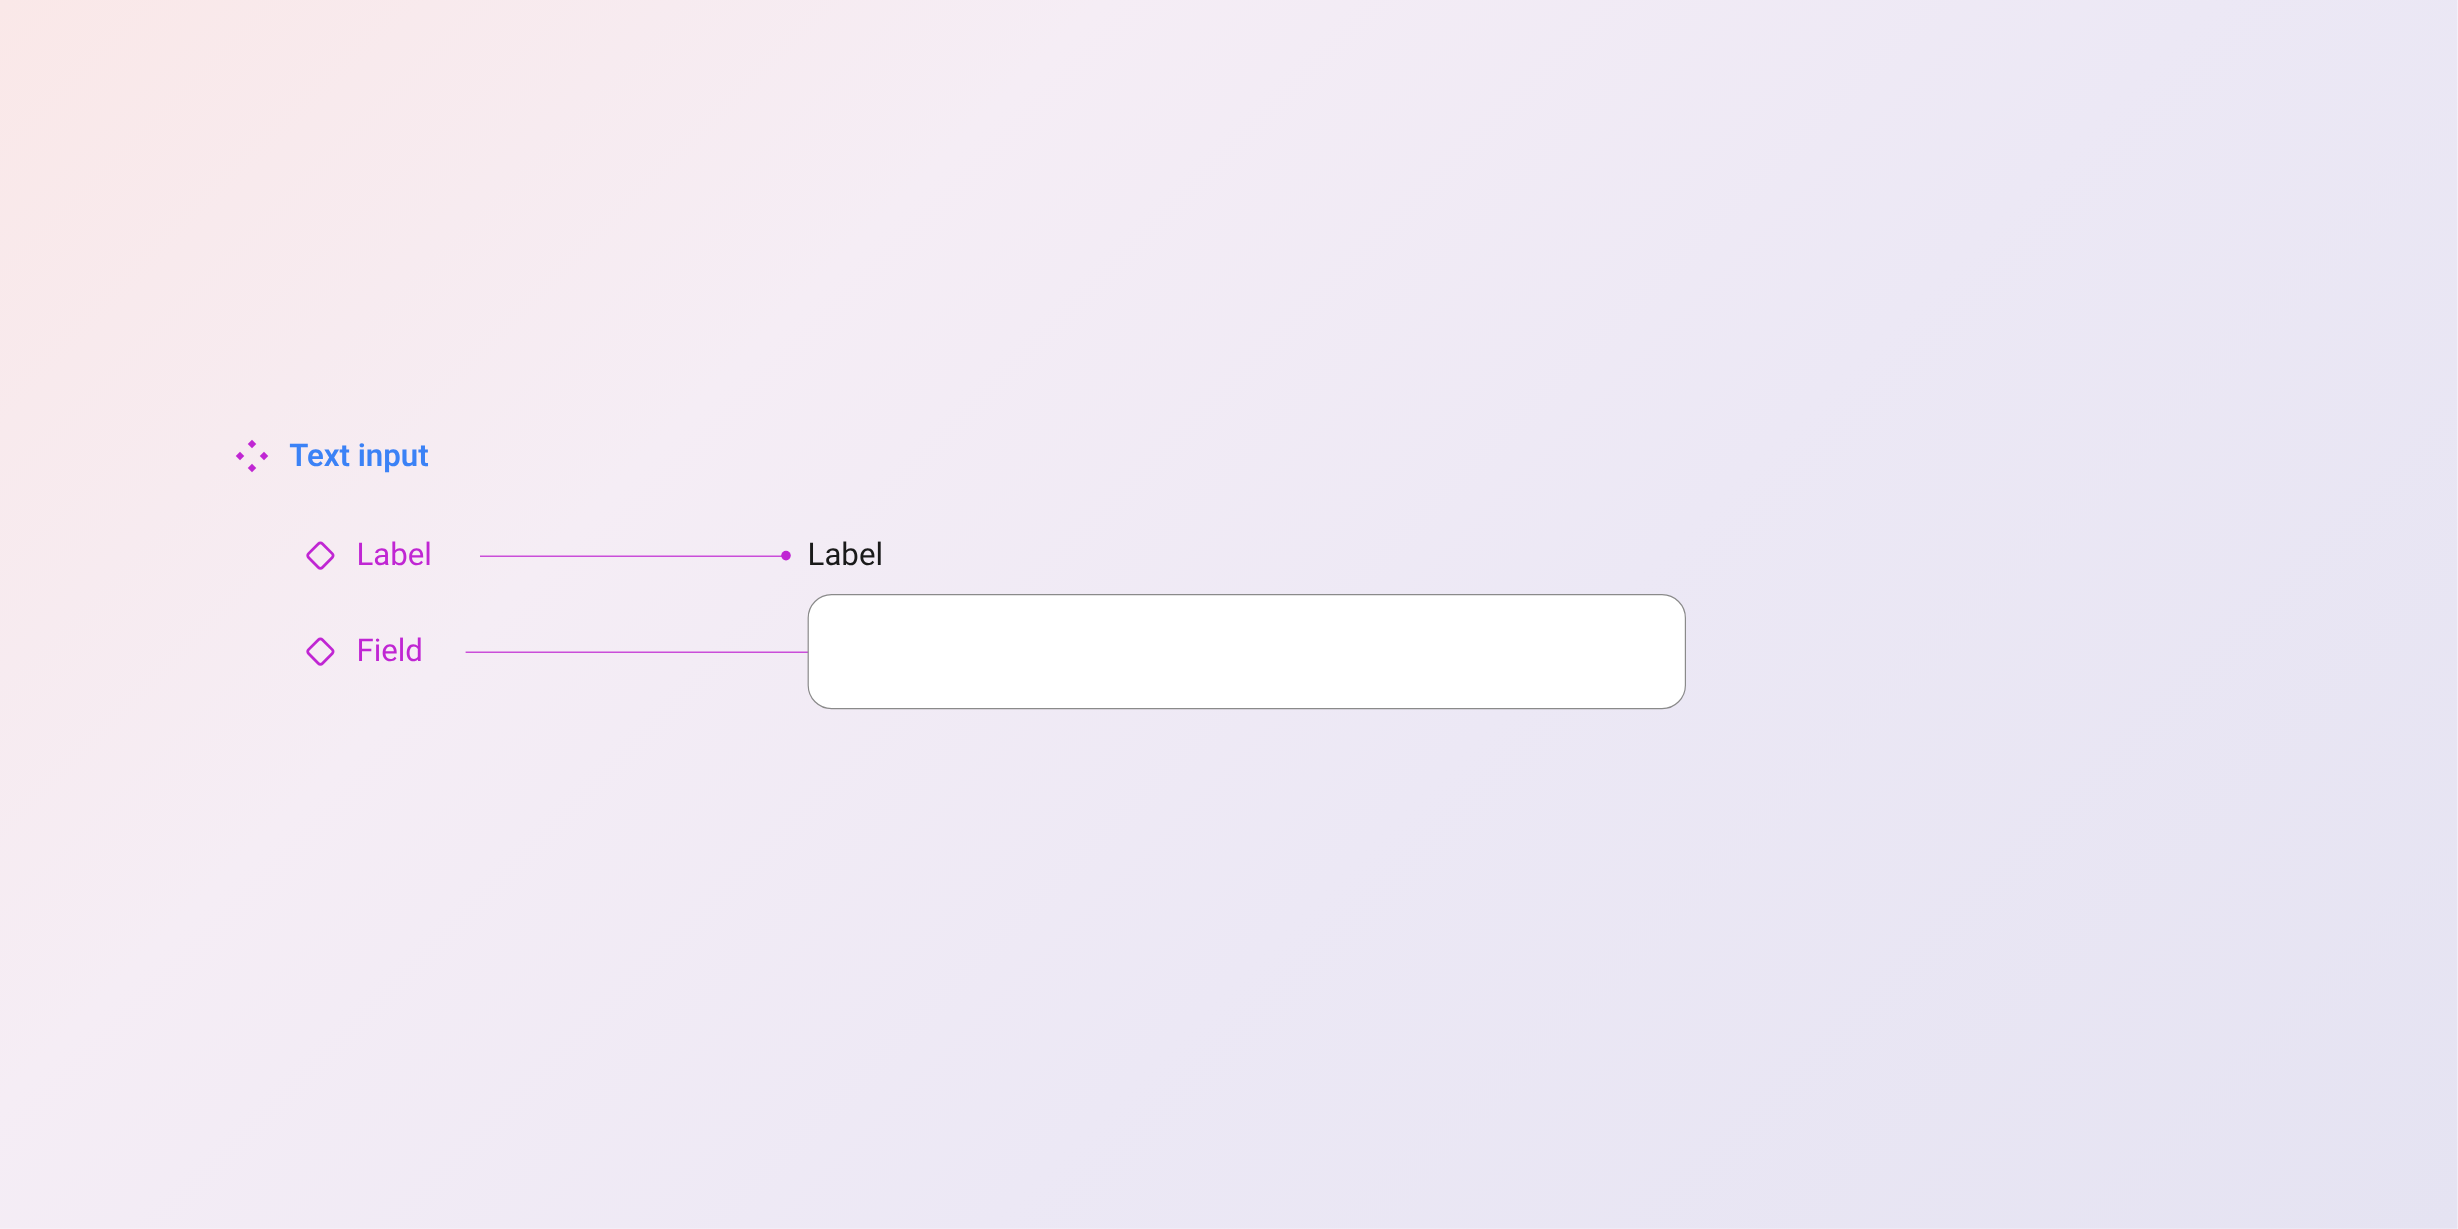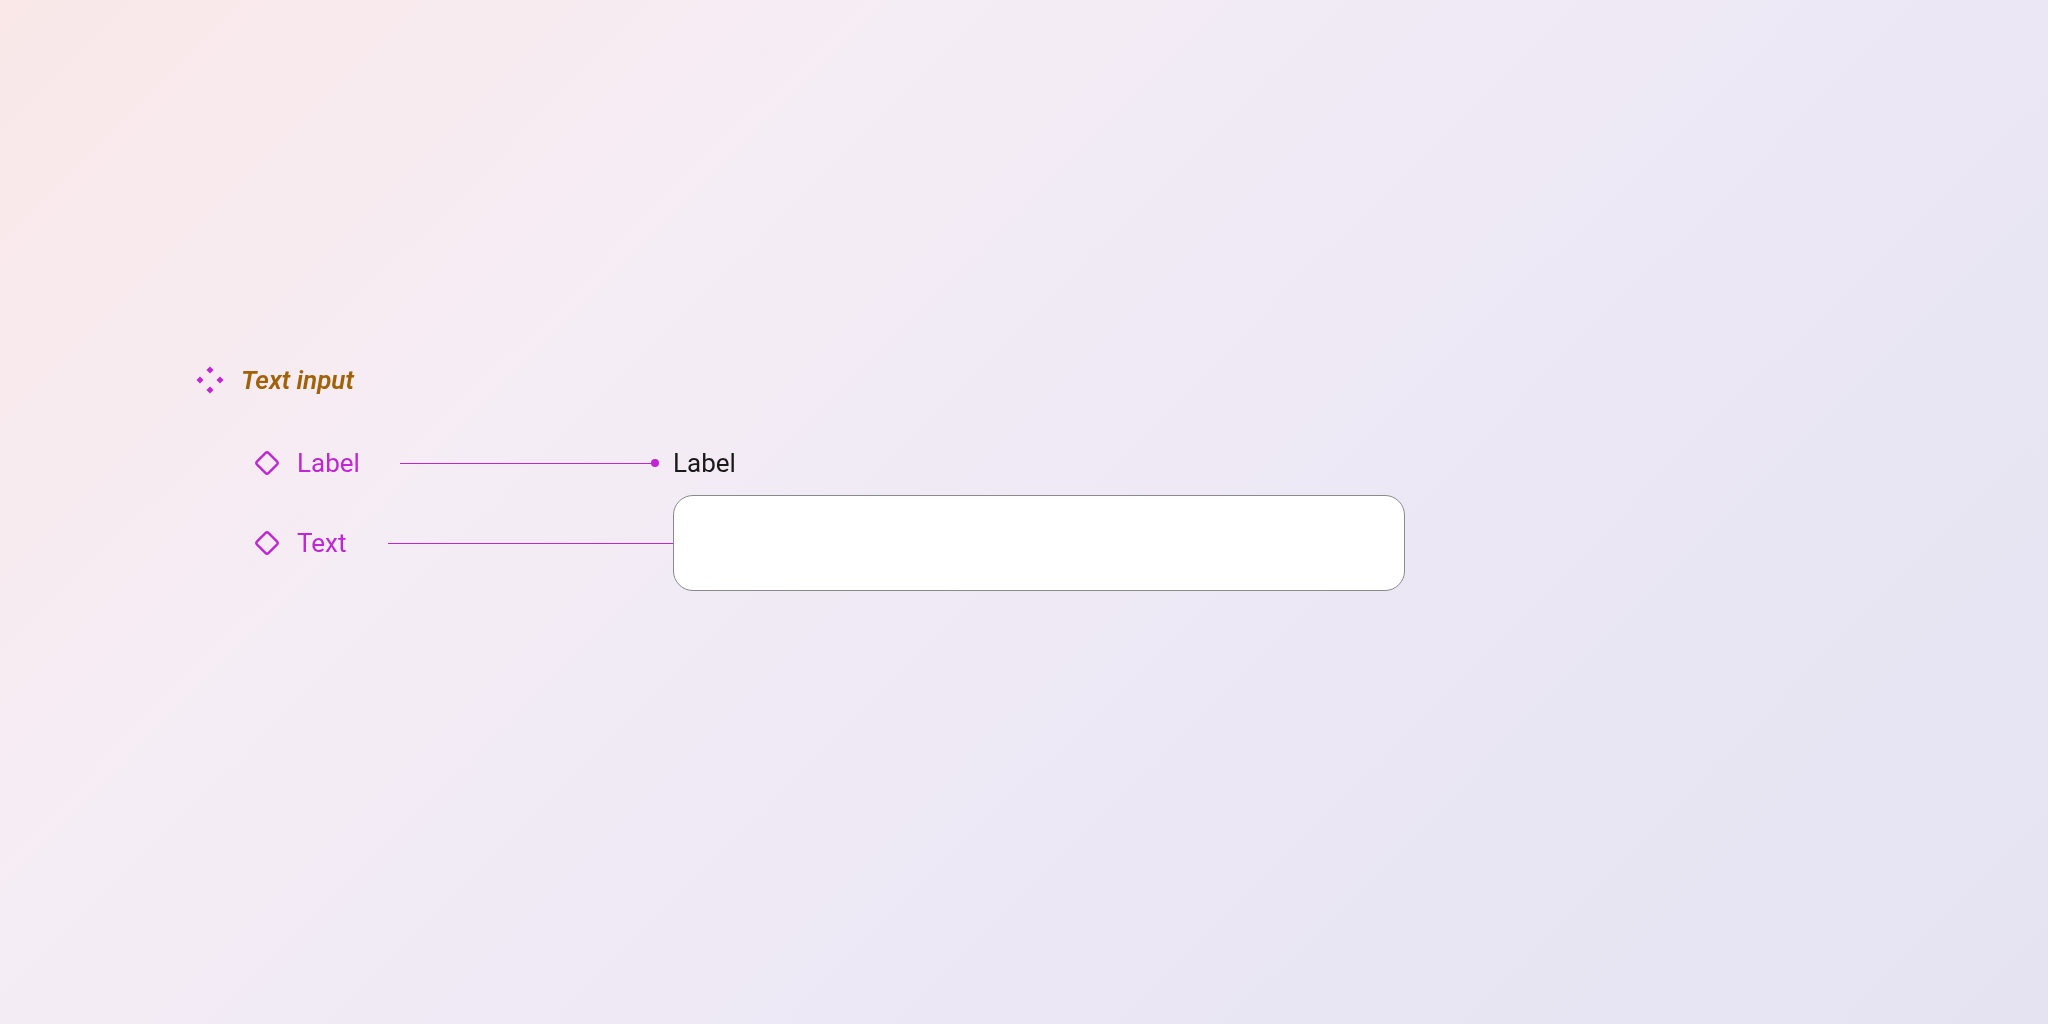--- a/index.html
+++ b/index.html
@@ -30,22 +30,21 @@
       width: 30px;
       height: 30px;
       display: flex;
       align-items: center;
       justify-content: center;
     }
     
     .component-title {
       font-size: 26px;
       font-weight: 600;
-      color: #a16207;
-      font-style: italic;
+      color: #3b82f6;
     }
     
     .annotation-row {
       position: absolute;
       display: flex;
       align-items: center;
     }
     
     .annotation-row-1 {
       left: 253px;
@@ -155,21 +154,21 @@
 
 <div class="connector connector-1"></div>
 <div class="connector-dot dot-1"></div>
 
 <div class="annotation-row annotation-row-2">
   <span class="diamond-icon">
     <svg width="28" height="28" viewBox="0 0 24 24" fill="none">
       <rect x="5" y="5" width="14" height="14" transform="rotate(45 12 12)" stroke="#c026d3" stroke-width="2" fill="none" rx="2"></rect>
     </svg>
   </span>
-  <span class="annotation-label">Text</span>
+  <span class="annotation-label">Field</span>
 </div>
 
 <div class="connector connector-2"></div>
 <div class="connector-dot dot-2"></div>
 
 <div class="preview-label">Label</div>
 
 <div class="preview-field"></div>
 
 </body></html>

